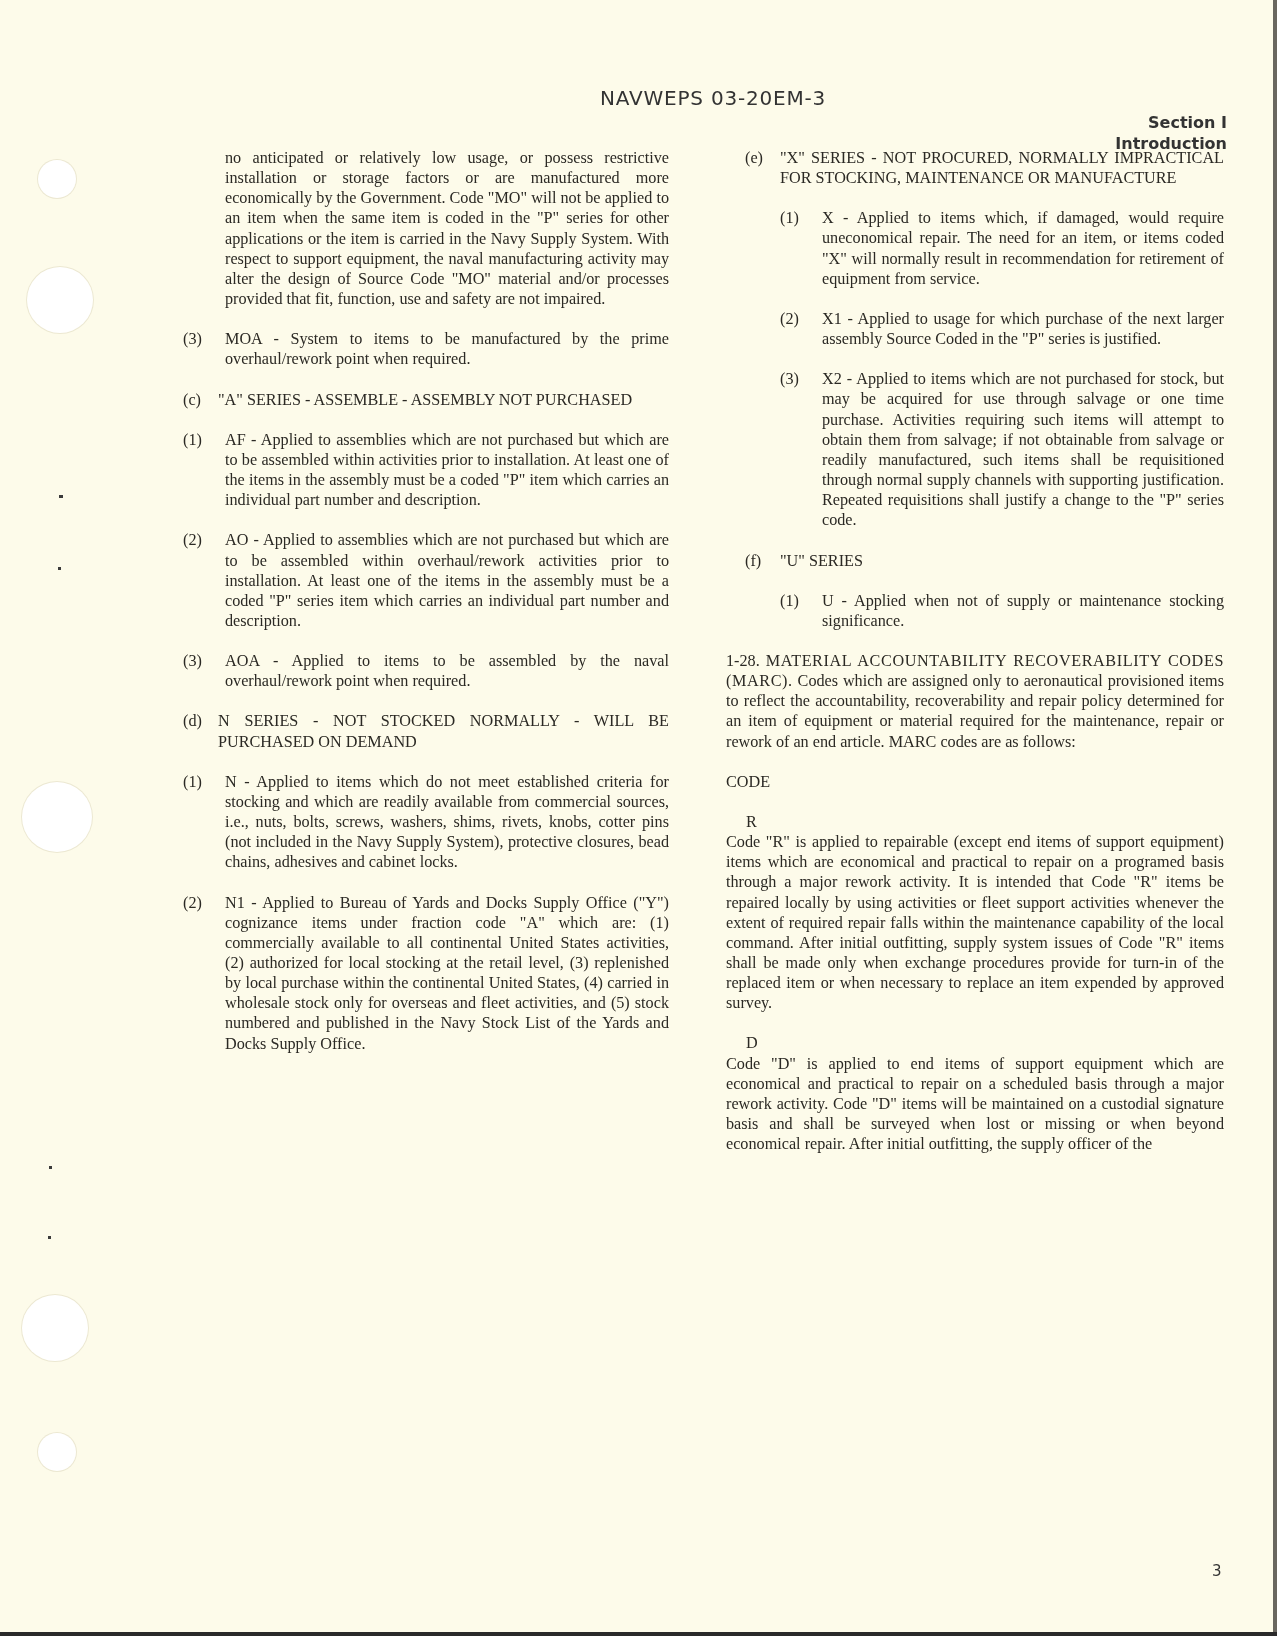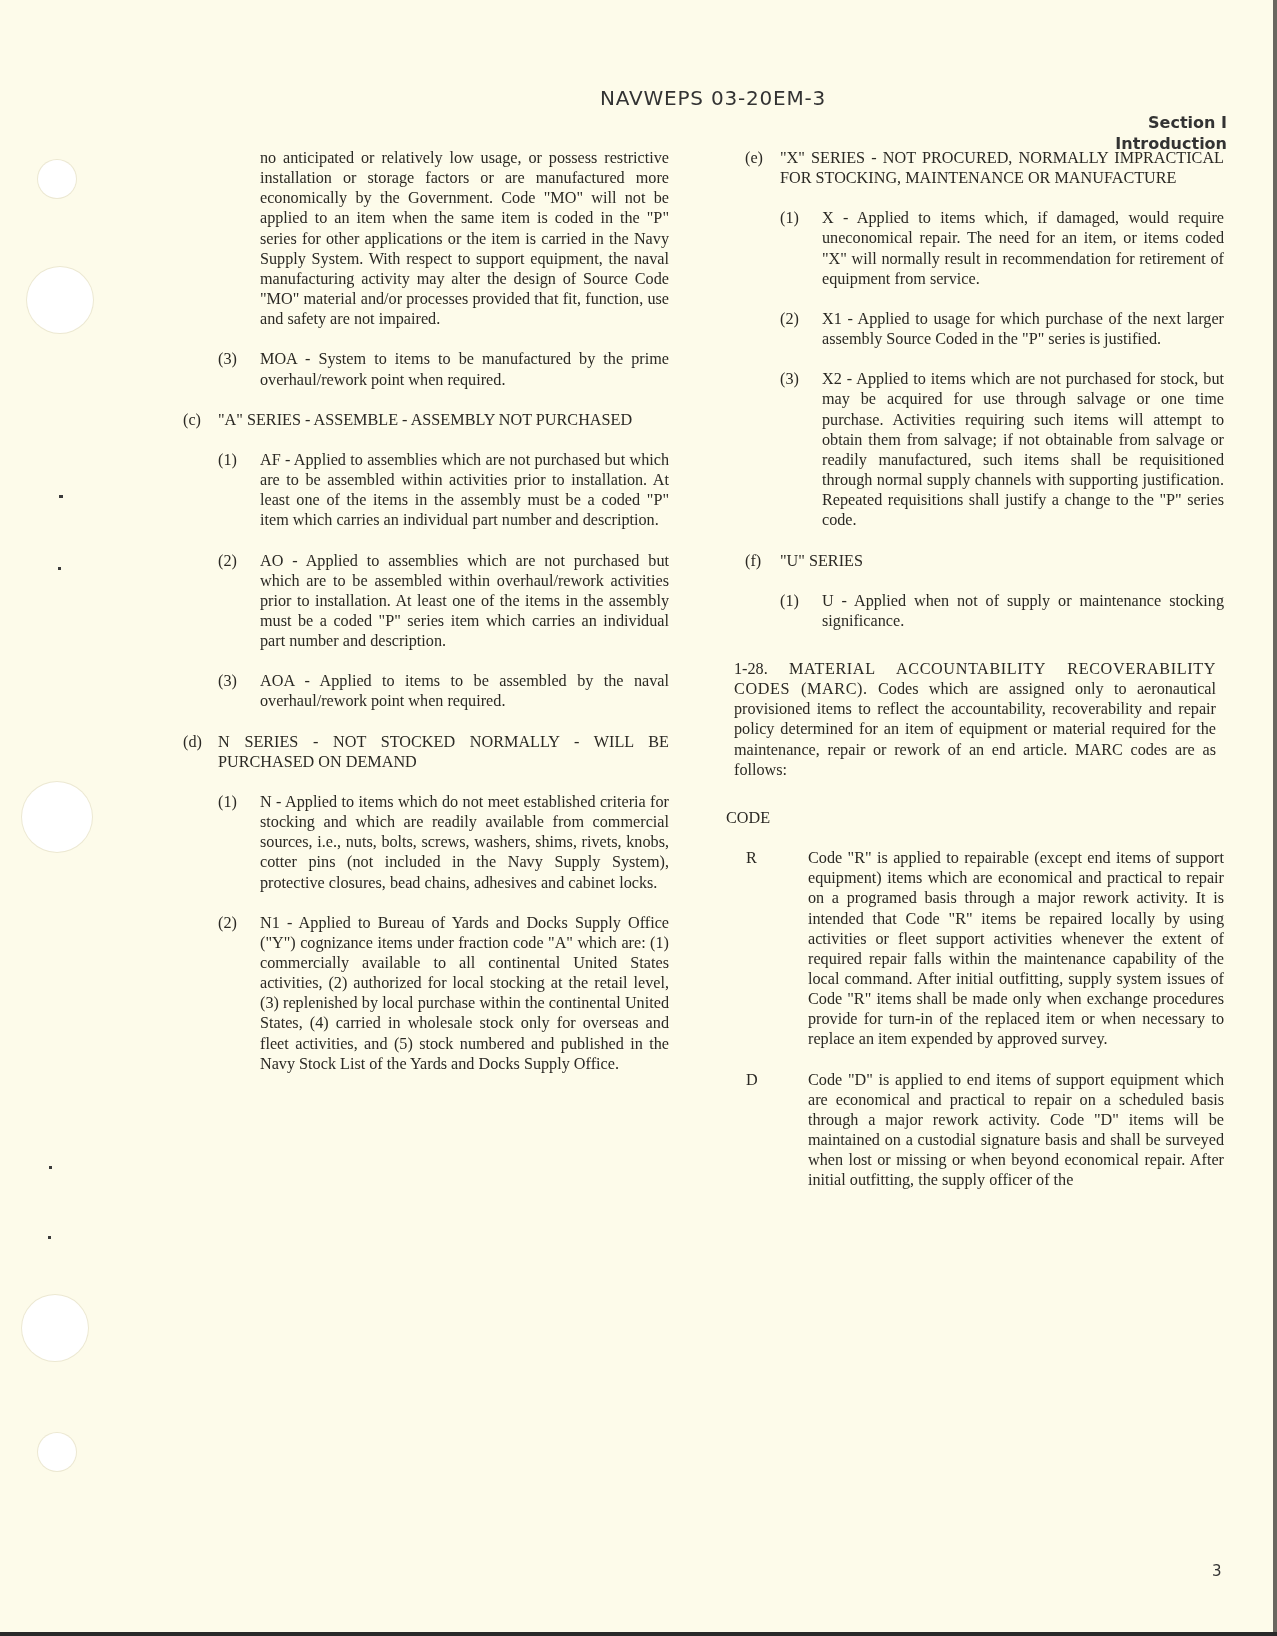--- a/index.html
+++ b/index.html
@@ -12,33 +12,33 @@
   .page-edge-right { position: absolute; left: 1273px; top: 0; width: 4px; height: 1636px; background: #6a6760; }
   .page-edge-bottom { position: absolute; left: 0; top: 1632px; width: 1277px; height: 4px; background: #2a2a2a; }
   .hole { position: absolute; border-radius: 50%; background: #ffffff; box-shadow: 0 0 0 1px #ece8d2; }
   .speck { position: absolute; background: #3a3a3a; width: 4px; height: 3px; }
   .hdr { position: absolute; font-family: "DejaVu Sans", sans-serif; color: #333; }
   .hdr-doc { left: 600px; top: 86px; font-size: 20px; letter-spacing: 0.8px; font-weight: normal; }
   .hdr-sec { right: 50px; top: 84px; text-align: right; font-size: 16px; font-weight: bold; line-height: 21px; margin-top: 28px; }
   .col { position: absolute; font-size: 16.2px; line-height: 20.15px; }
   .col-left { left: 183px; top: 148px; width: 486px; }
   .col-right { left: 726px; top: 148px; width: 498px; }
-  .para { text-align: justify; text-align-last: left; margin: 8px; }
+  .para { text-align: justify; text-align-last: left; margin: 0; }
   .gap { height: 20px; }
   .sub { display: flex; }
   .sub .lbl { flex: 0 0 auto; }
   .sub .txt { flex: 1 1 auto; text-align: justify; }
-  .left-sub { margin-left: 35px; }
+  .left-sub { }
   .left-sub .lbl { width: 42px; }
   .left-head .lbl { width: 35px; }
   .right-head { margin-left: 19px; }
   .right-head .lbl { width: 35px; }
   .right-sub { margin-left: 54px; }
   .right-sub .lbl { width: 42px; }
-  .code-row { display: flex; }
+  .code-row { display: flex; flex-direction: column; }
   .code-row .code { width: 82px; flex: 0 0 auto; }
   .code-row .code.indent { padding-left: 20px; width: 62px; }
   .code-row .desc { flex: 1; text-align: justify; }
   .page-num { position: absolute; left: 1212px; top: 1562px; font-family: "DejaVu Sans", sans-serif; font-size: 15px; color: #333; }
 </style>
 </head>
 <body>
 
 <div class="hole" style="left:38px; top:160px; width:38px; height:38px;"></div>
 <div class="hole" style="left:27px; top:267px; width:66px; height:66px;"></div>

